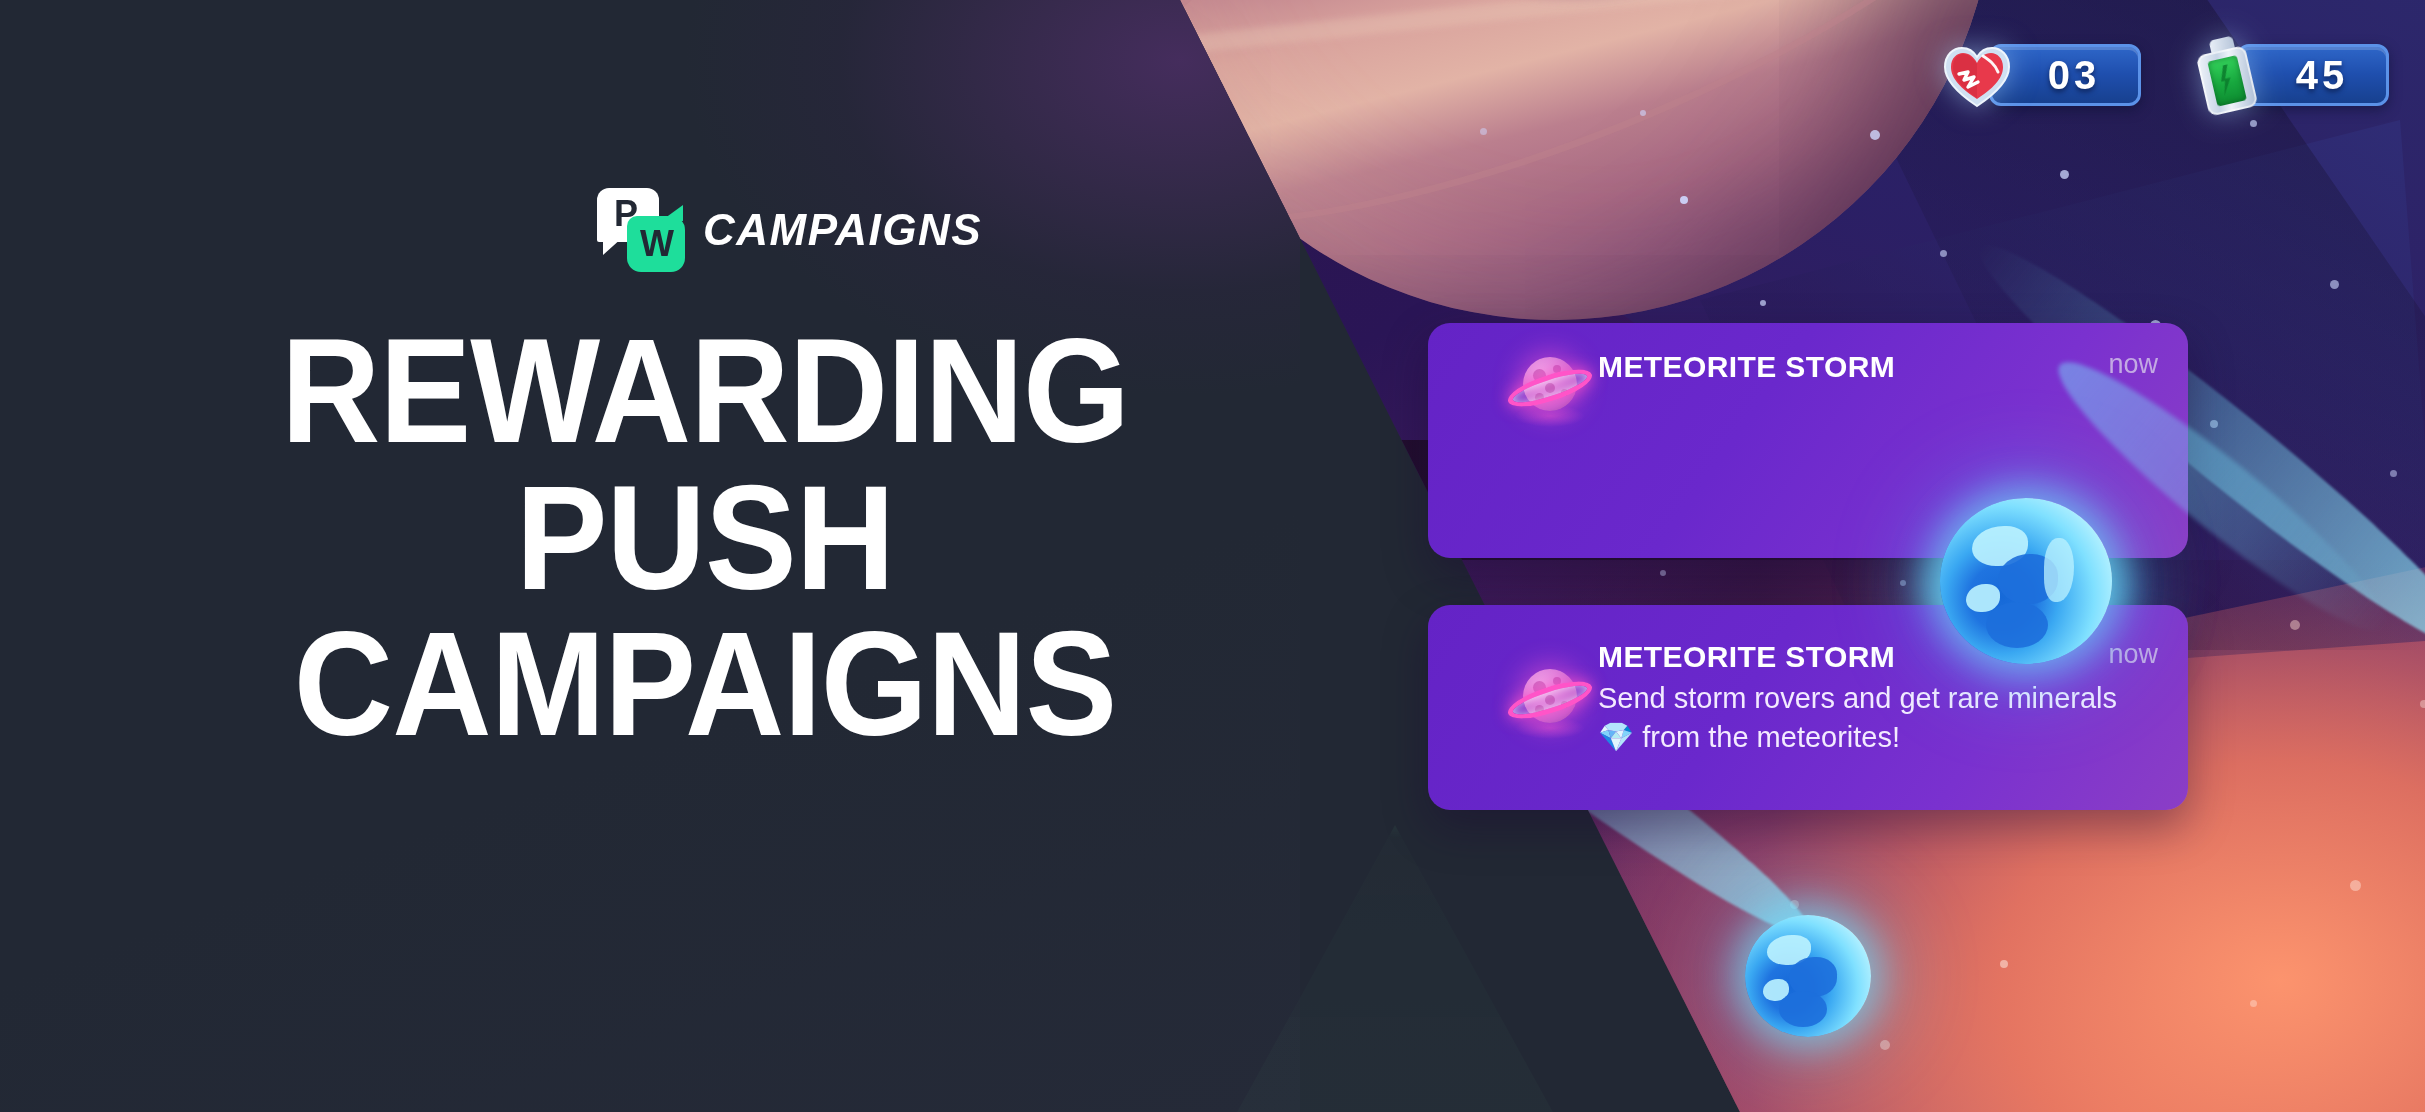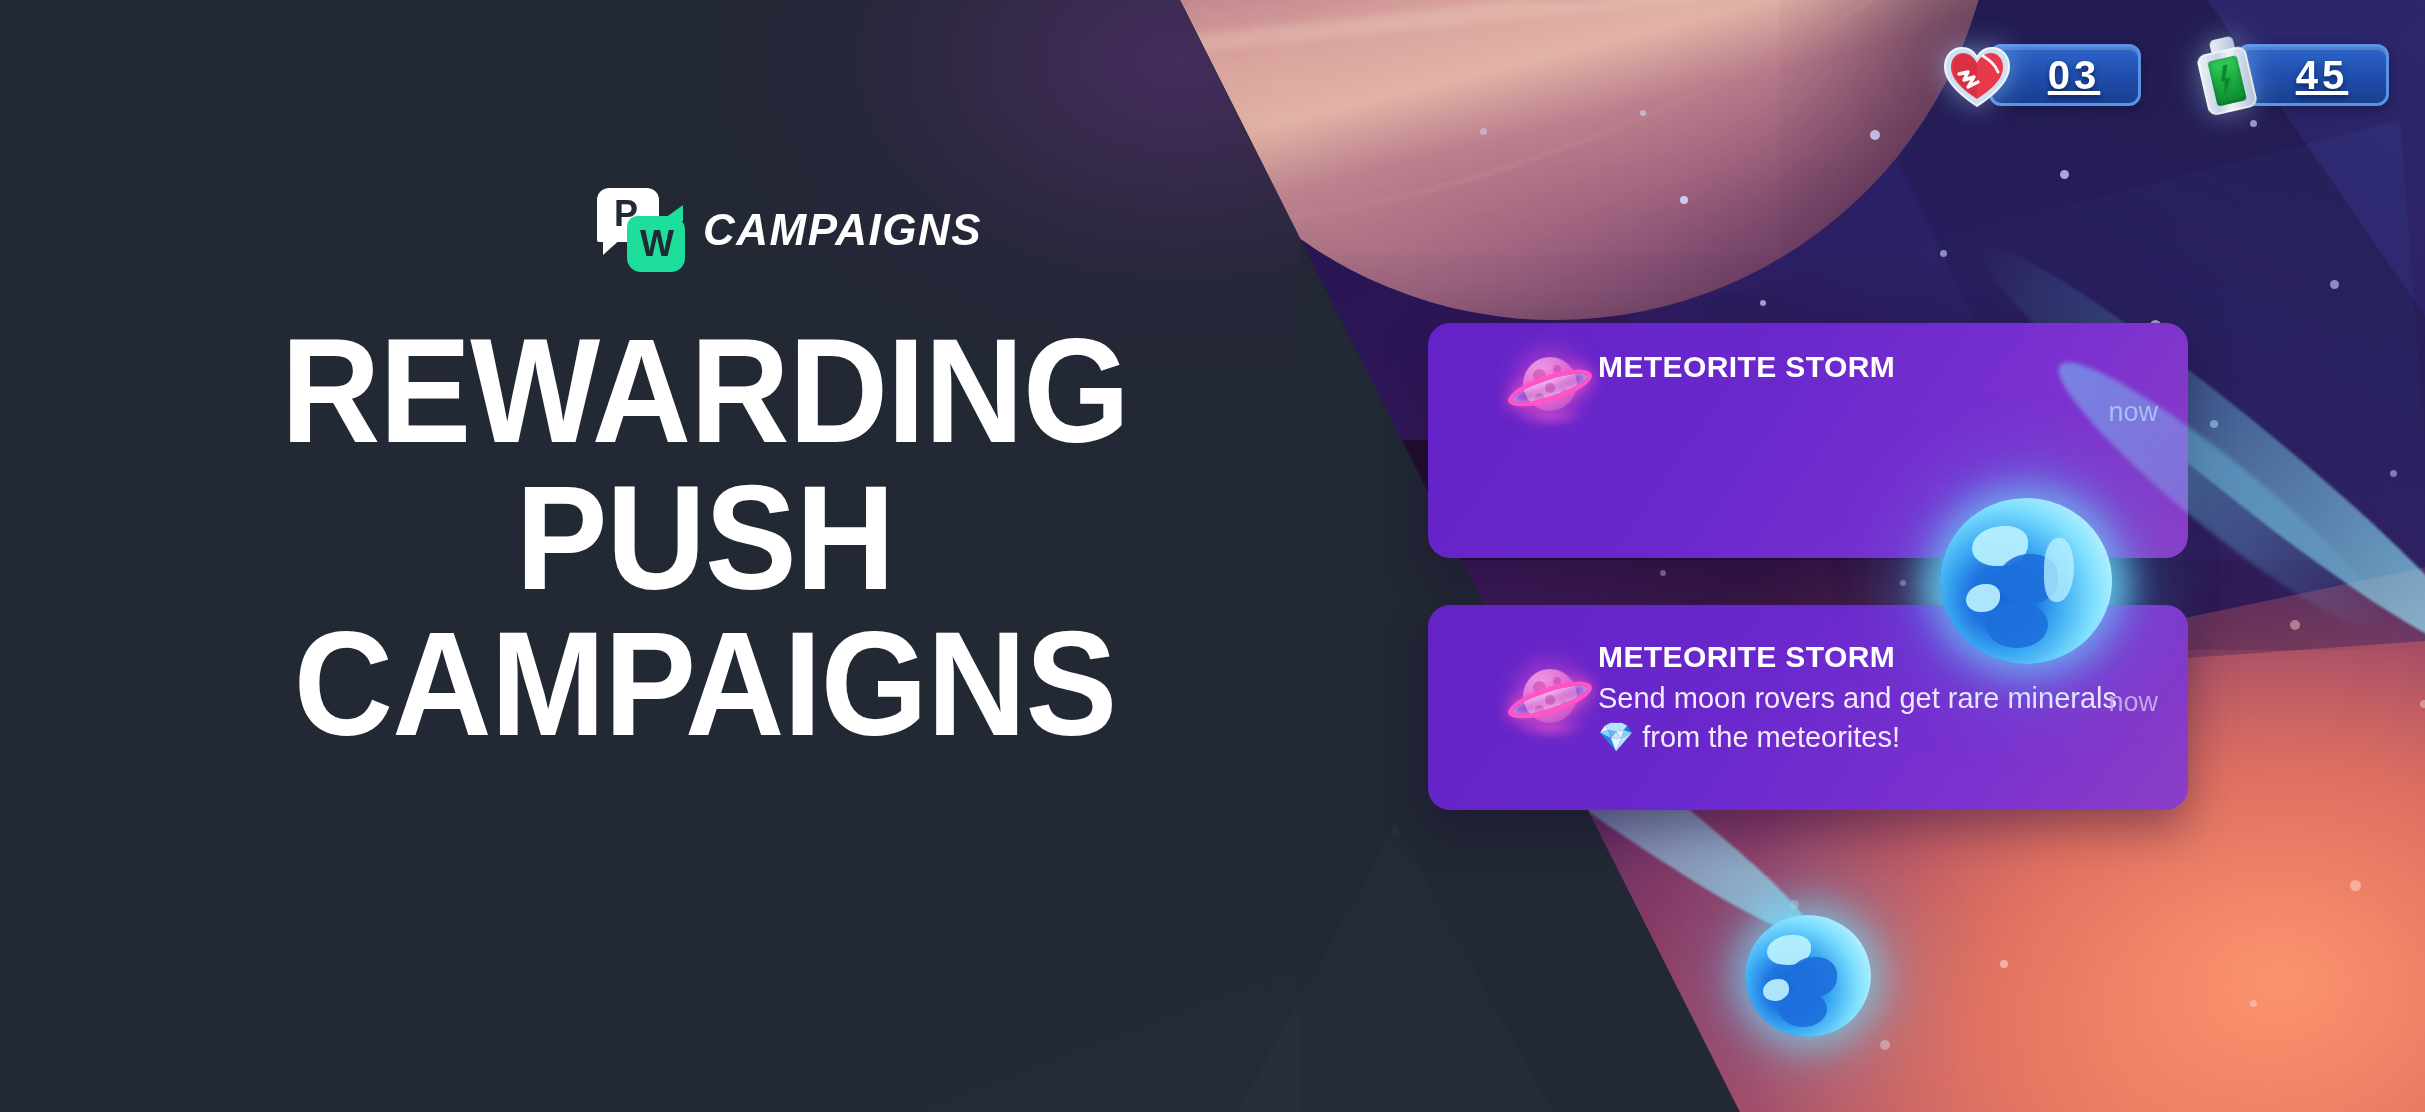--- a/index.html
+++ b/index.html
@@ -193,21 +193,20 @@
     border:3px solid #5b92e8;
     box-shadow:inset 0 3px 0 rgba(255,255,255,.18), 0 4px 12px rgba(10,16,48,.5);
     display:flex; align-items:center; justify-content:center;
     padding:0 18px 0 36px;
   }
   .hud-num{
     font:700 40px/1 "Liberation Sans", sans-serif;
     color:#fff;
     letter-spacing:4px;
     text-shadow:0 3px 5px rgba(8,20,60,.65);
-    text-decoration:underline;
   }
   .hud-icon{ position:relative; z-index:3; width:78px; height:78px; }
 
   .heart-outer{
     position:absolute; left:4px; top:10px; width:68px; height:62px;
     filter:drop-shadow(0 0 14px rgba(170,215,255,.5));
   }
   .batt{ position:relative; width:78px; height:80px; transform:rotate(-13deg); filter:drop-shadow(0 0 14px rgba(170,215,255,.45)); }
   .batt-body{
     position:absolute; left:14px; top:14px; width:50px; height:62px; border-radius:9px;
@@ -267,21 +266,20 @@
     margin-bottom:5px;
   }
   .card-text{
     font:400 29px/1.33 "Liberation Sans", sans-serif;
     color:#f3eaff;
   }
   .card-time{
     position:absolute; right:30px; top:28px;
     font:400 27px/1 "Liberation Sans", sans-serif;
     color:#c3a9e3;
-    margin-top:48px;
   }
 </style>
 </head>
 <body>
 
 <div id="stage">
 
   <div class="space-wrap">
     <div class="space-base"></div>
     <div class="navy-wedge"></div>
@@ -427,21 +425,21 @@
             <i style="left:30px;top:8px;width:8px;height:8px"></i>
             <i style="left:22px;top:26px;width:10px;height:10px"></i>
             <i style="left:38px;top:32px;width:7px;height:7px"></i>
             <i style="left:12px;top:36px;width:9px;height:9px"></i>
           </div>
           <div class="rp-ring"></div>
         </div>
       </div>
       <div class="card-body">
         <div class="card-title">METEORITE STORM</div>
-        <div class="card-text">Send moon rovers and get rare minerals 💎 from the meteorites!</div>
+        <div class="card-text">Send storm rovers and get rare minerals 💎 from the meteorites!</div>
       </div>
     </div>
     <div class="card-time" style="top:36px">now</div>
   </div>
 
   <div style="position:absolute;left:1940px;top:498px;width:172px;height:166px;border-radius:50%;
               background:radial-gradient(circle at 36% 60%, #1669d8 0%, #1f74e0 22%, #3aa8f2 38%, #7fe0ff 62%, #bff4ff 82%, #e9fdff 100%);
               box-shadow:0 0 34px 12px rgba(110,225,255,.58), 0 0 80px 30px rgba(70,190,255,.28);">
     <div class="flame" style="left:32px;top:28px;width:56px;height:40px"></div>
     <div class="flame d" style="left:58px;top:56px;width:60px;height:50px;border-radius:55% 45% 50% 50%"></div>

